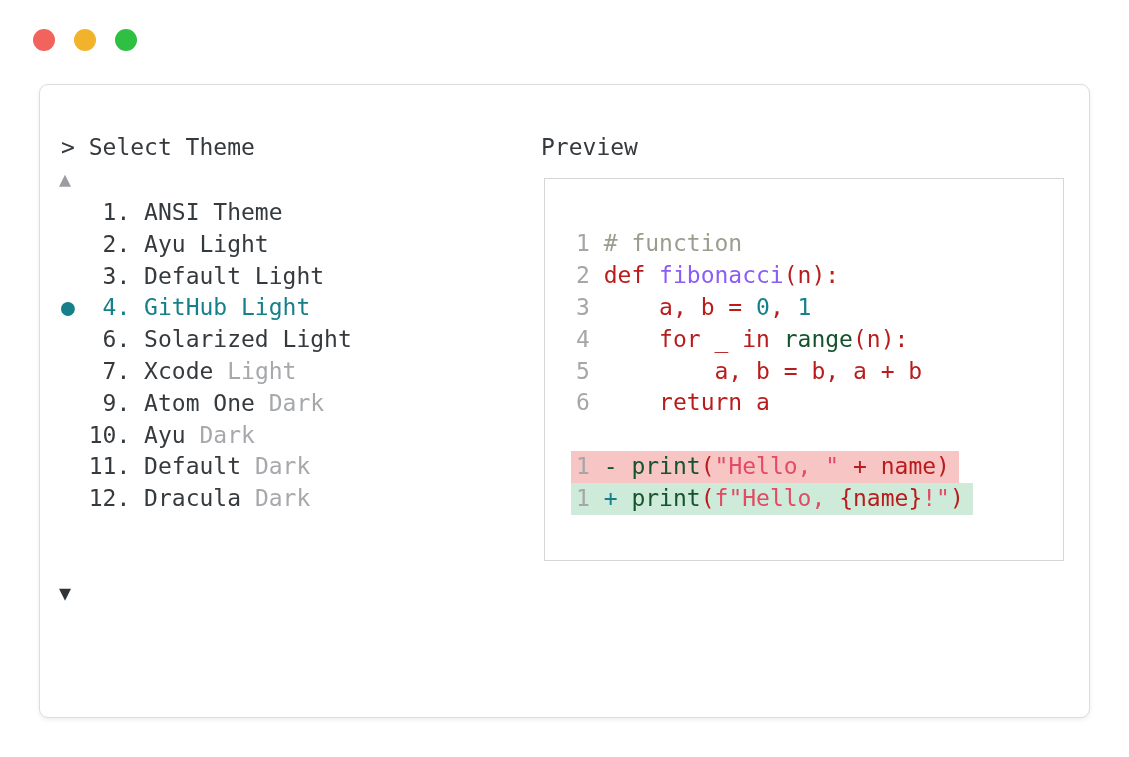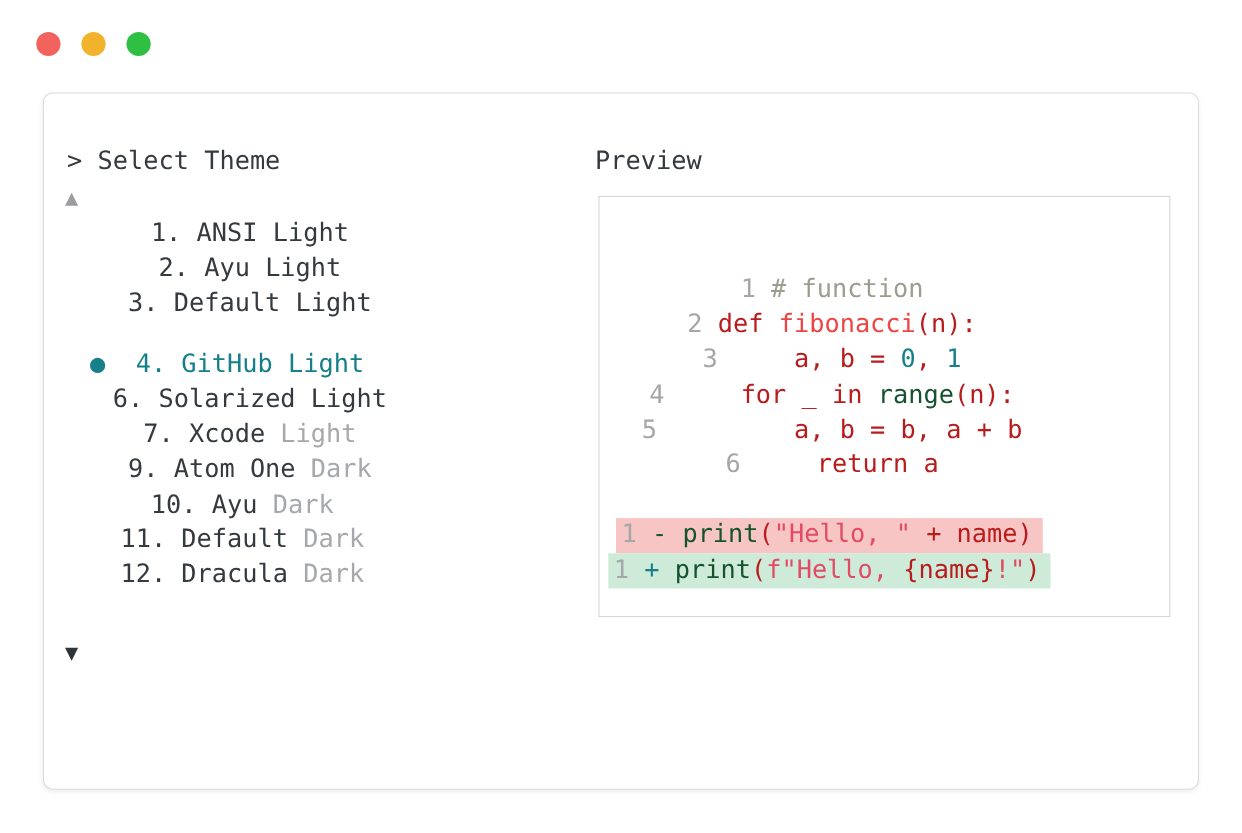--- a/index.html
+++ b/index.html
@@ -9,65 +9,64 @@
     -webkit-font-smoothing:antialiased;
     overflow:hidden;
   }
   .lights{position:absolute;left:33px;top:29px;display:flex;gap:19px;}
   .light{width:22px;height:22px;border-radius:50%;}
   .dialog{
     position:absolute;left:39px;top:84px;width:1051px;height:634px;
     border:1.5px solid #dcdcdc;border-radius:9px;background:#ffffff;
     box-shadow:0 2px 5px rgba(0,0,0,0.07);
     box-sizing:border-box;
-    text-align:center;
   }
   .mono{font-size:23px;line-height:32px;white-space:pre;color:#353a3e;}
   .prompt{position:absolute;left:21px;top:46px;}
   .scroll-arrow{position:absolute;left:19px;font-size:20px;line-height:32px;}
   .scroll-up{top:78px;color:#9b9da0;}
   .scroll-down{top:492px;color:#2f3438;}
   .theme-list{position:absolute;left:21px;top:112px;}
   .theme-row{height:31.8px;line-height:31.8px;white-space:pre;font-size:23px;color:#353a3e;}
   .theme-row .bullet{color:#16808a;}
   .theme-row .suffix{color:#a6a8ab;}
-  .theme-row.selected, .theme-row.selected .suffix{color:#16808a;margin-top:24px;}
+  .theme-row.selected, .theme-row.selected .suffix{color:#16808a;}
   .footer{position:absolute;left:12px;top:556px;color:#a4a6a8;}
   .preview-label{position:absolute;left:501px;top:46px;}
   .preview-box{
     position:absolute;left:504px;top:93px;width:520px;height:383px;
     border:1.5px solid #d6d6d6;background:#ffffff;box-sizing:border-box;
   }
-  .code{position:absolute;left:13px;top:49px;margin-top:20px;}
+  .code{position:absolute;left:31px;top:49px;}
   .code-line{height:31.9px;line-height:31.9px;white-space:pre;font-size:23px;}
   .line-num{color:#a4a6a8;}
   .tok-text{color:#b91c1c;}
   .tok-comment{color:#9a9e8e;}
-  .tok-func{color:#ef4444;}
+  .tok-func{color:#8b5cf6;}
   .tok-teal{color:#16808a;}
   .tok-blue{color:#14532d;}
   .tok-string{color:#e24a66;}
   .hl{display:inline-block;padding:0 9px 0 5px;margin-left:-5px;}
   .hl-removed{background:#f6c5c4;}
   .hl-added{background:#cdebd8;}
 </style>
 </head>
 <body>
 
 <div class="lights" id="lights">
     <div class="light" style="background: rgb(242, 99, 94);"></div>
     <div class="light" style="background: rgb(242, 179, 44);"></div>
     <div class="light" style="background: rgb(47, 191, 67);"></div>
   </div>
 
 <div class="dialog">
   <div class="mono prompt">&gt; Select Theme</div>
   <div class="scroll-arrow scroll-up">▲</div>
   <div class="theme-list" id="theme-list">
-      <div class="theme-row"><span class="bullet">  </span><span class="num"> 1. </span><span class="name">ANSI Light</span></div>
+      <div class="theme-row"><span class="bullet">  </span><span class="num"> 1. </span><span class="name">ANSI Theme</span></div>
       <div class="theme-row"><span class="bullet">  </span><span class="num"> 2. </span><span class="name">Ayu Light</span></div>
       <div class="theme-row"><span class="bullet">  </span><span class="num"> 3. </span><span class="name">Default Light</span></div>
       <div class="theme-row selected"><span class="bullet">● </span><span class="num"> 4. </span><span class="name">GitHub Light</span></div>
       <div class="theme-row"><span class="bullet">  </span><span class="num"> 6. </span><span class="name">Solarized Light</span></div>
       <div class="theme-row"><span class="bullet">  </span><span class="num"> 7. </span><span class="name">Xcode</span><span class="suffix"> Light</span></div>
       <div class="theme-row"><span class="bullet">  </span><span class="num"> 9. </span><span class="name">Atom One</span><span class="suffix"> Dark</span></div>
       <div class="theme-row"><span class="bullet">  </span><span class="num">10. </span><span class="name">Ayu</span><span class="suffix"> Dark</span></div>
       <div class="theme-row"><span class="bullet">  </span><span class="num">11. </span><span class="name">Default</span><span class="suffix"> Dark</span></div>
       <div class="theme-row"><span class="bullet">  </span><span class="num">12. </span><span class="name">Dracula</span><span class="suffix"> Dark</span></div>
     </div>

